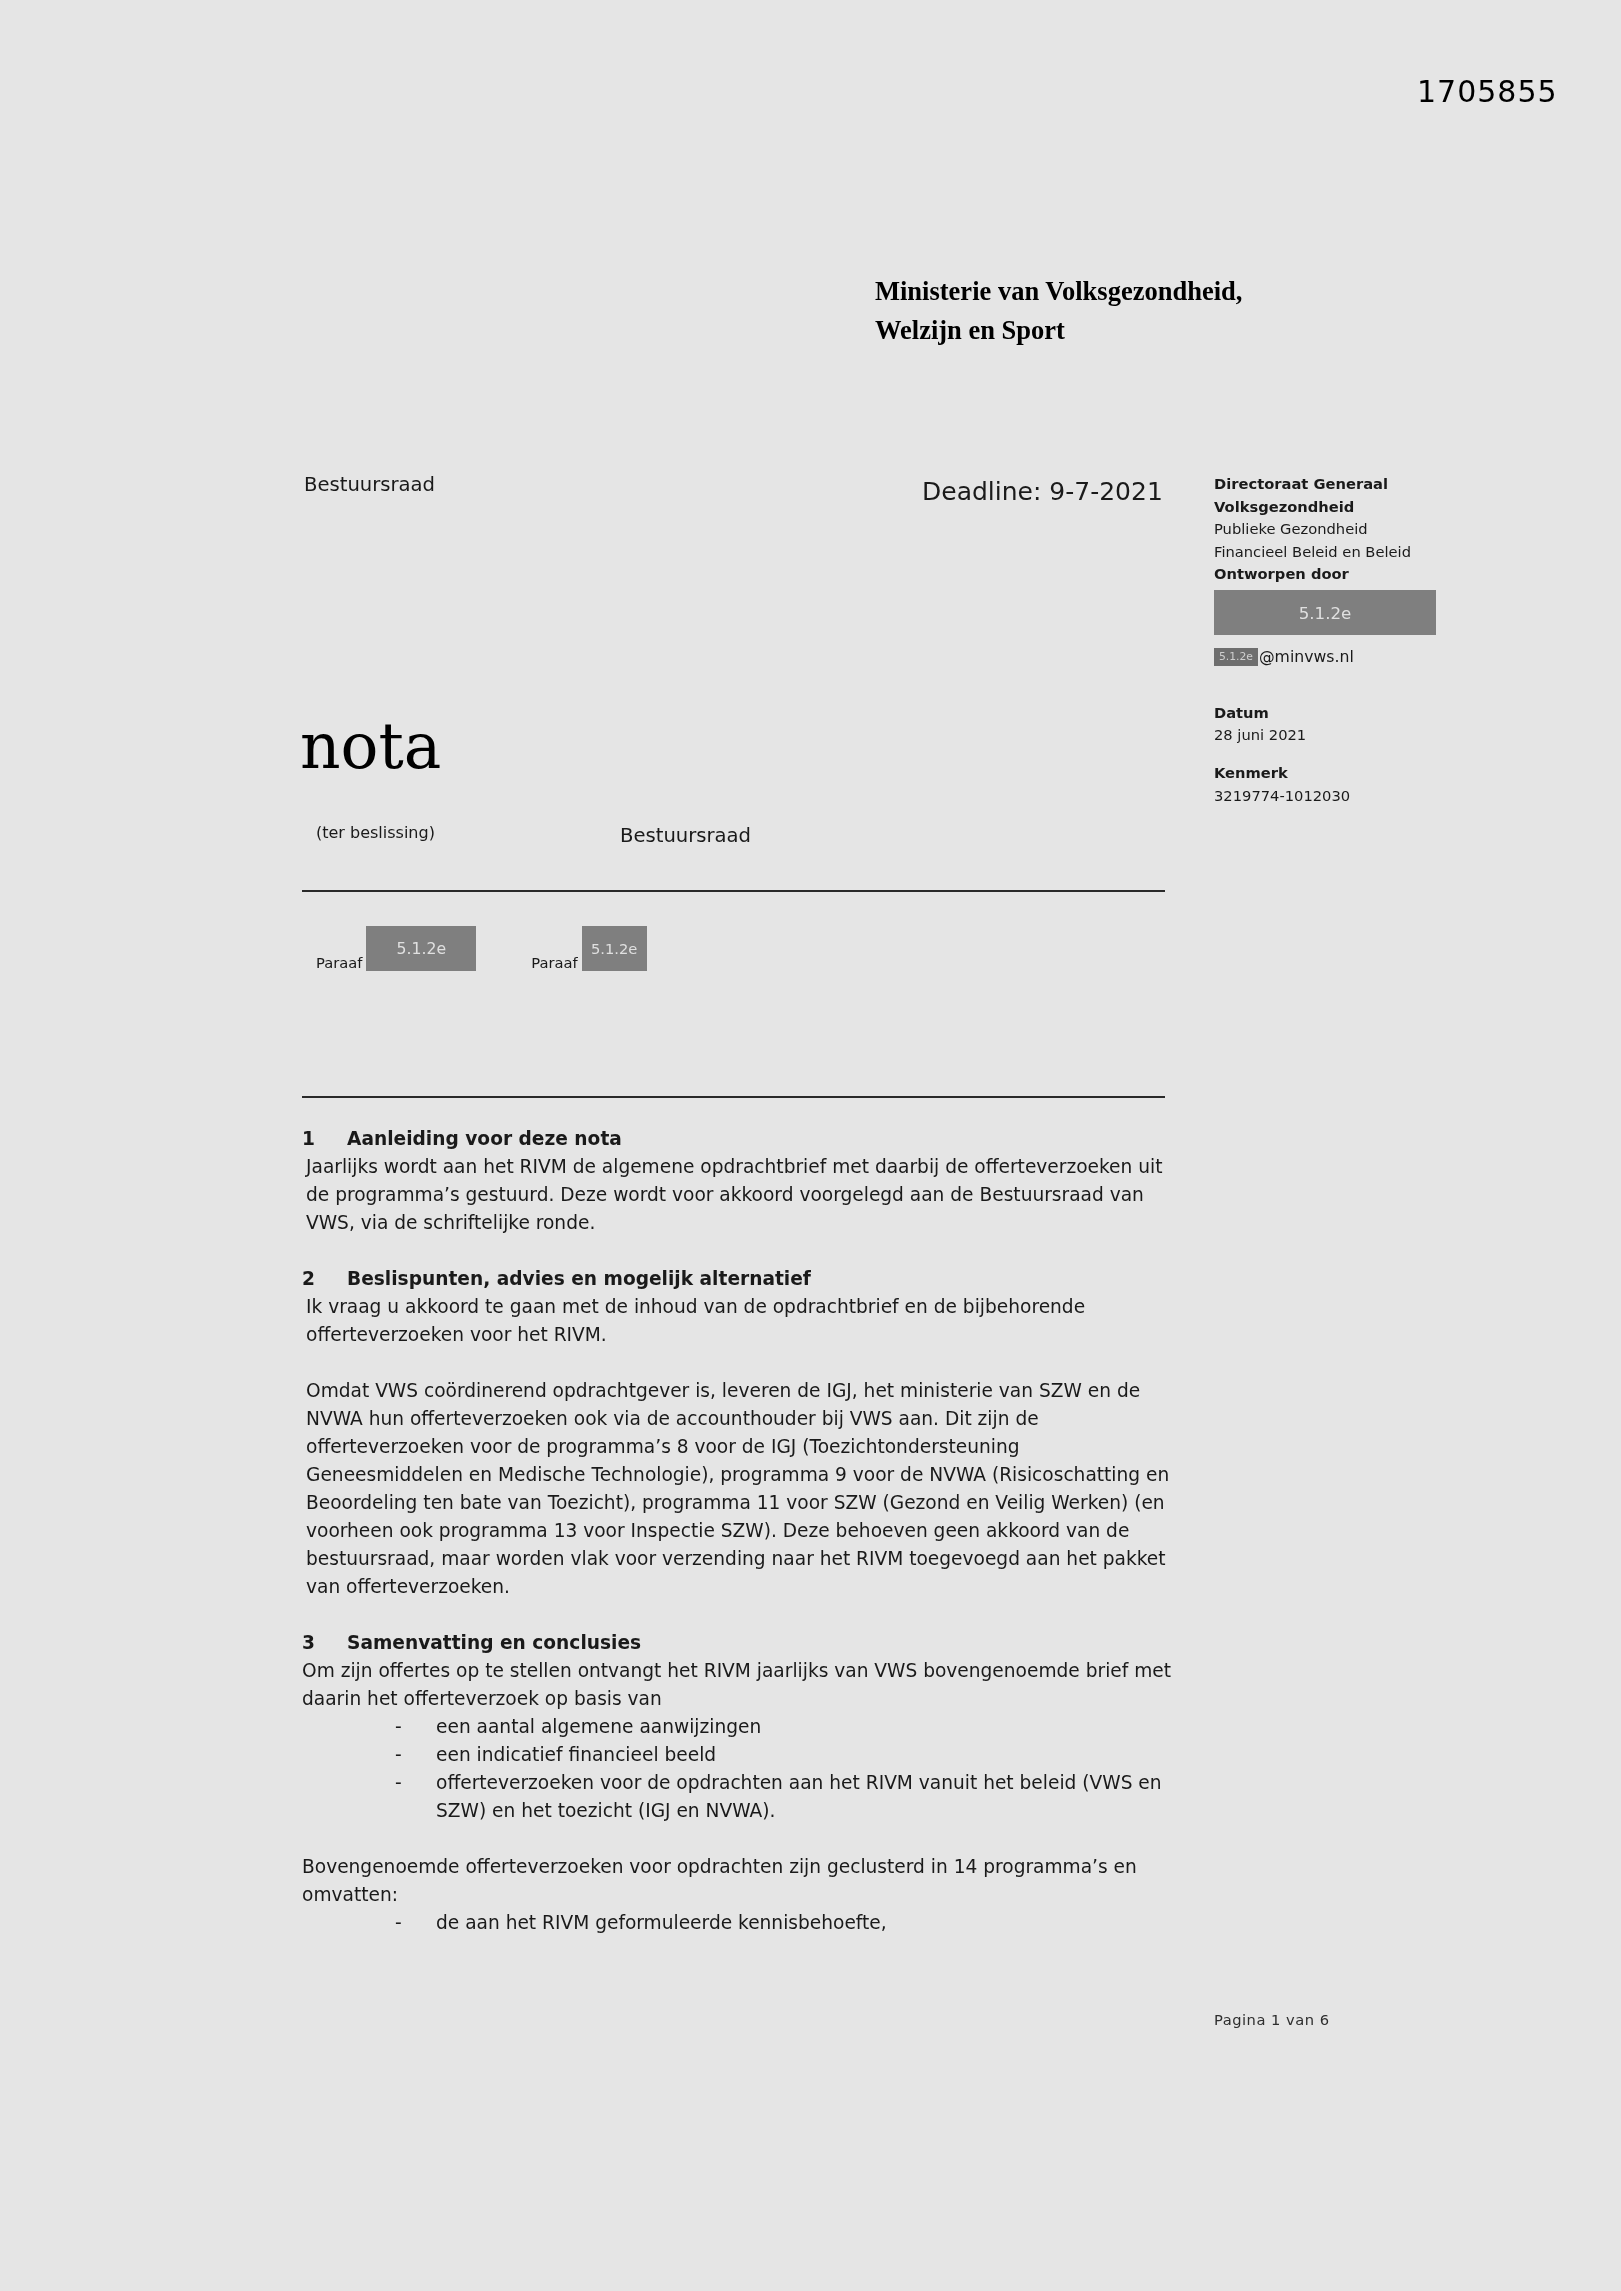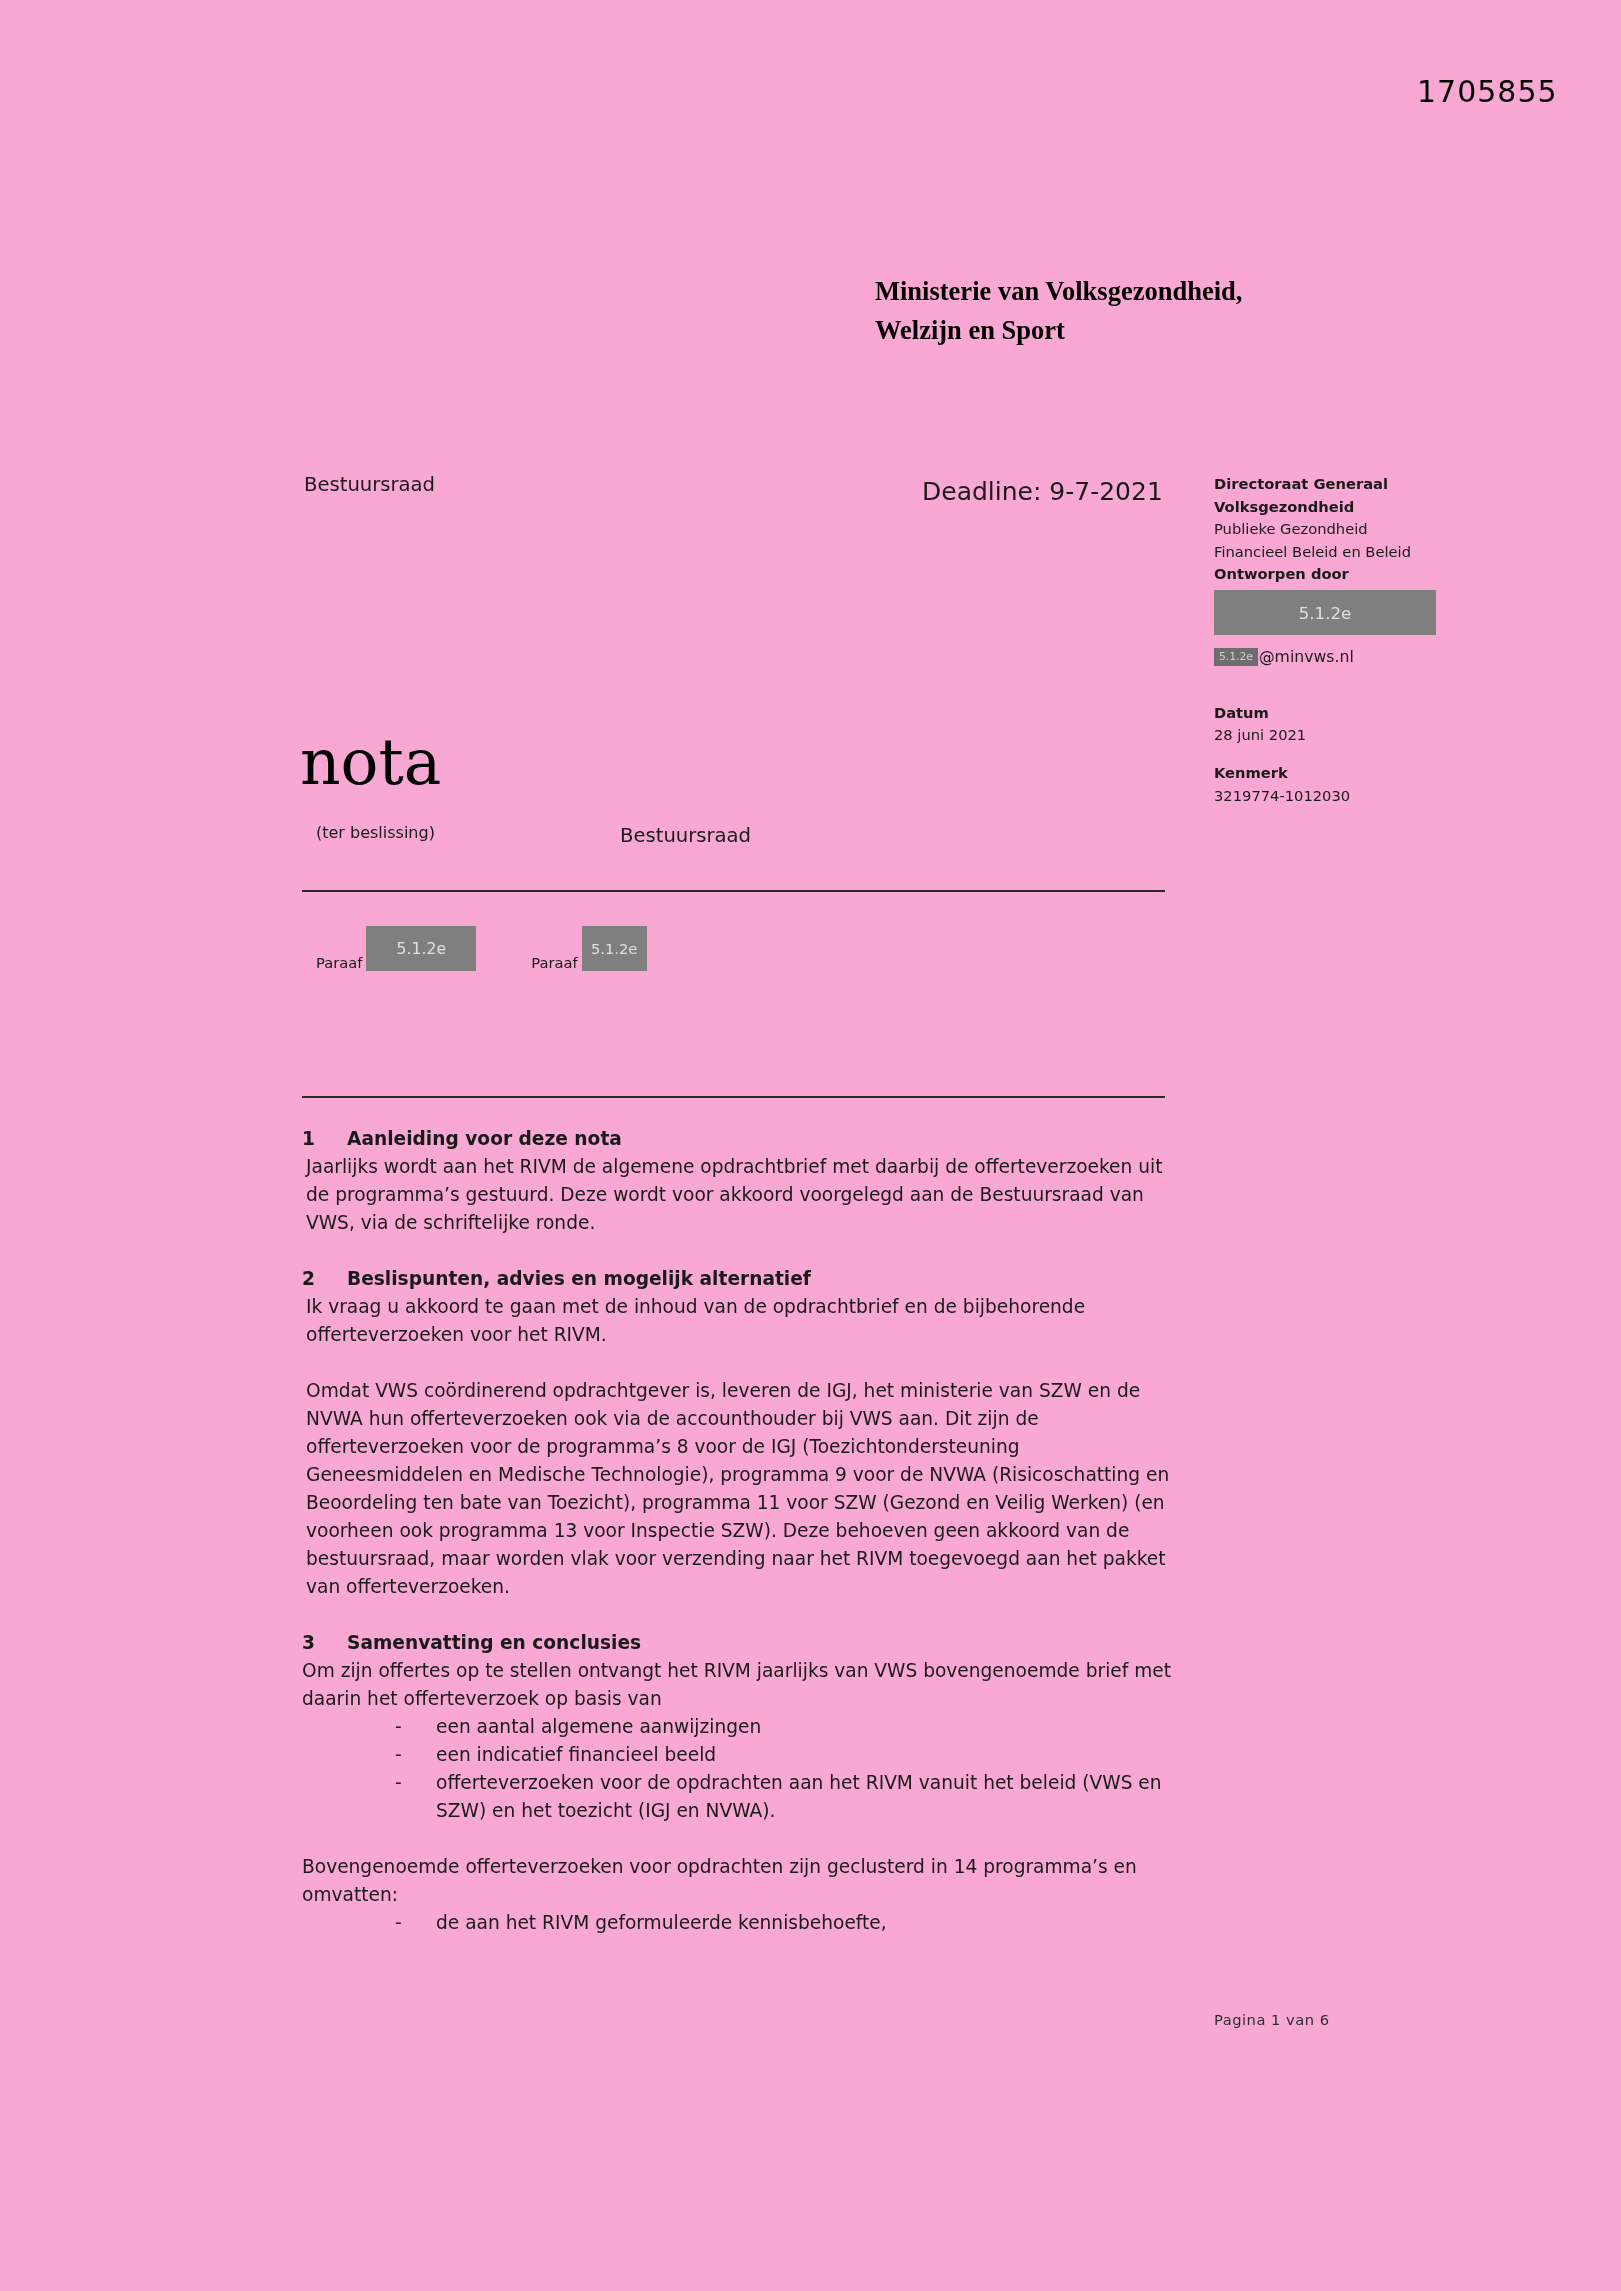--- a/index.html
+++ b/index.html
@@ -1,20 +1,20 @@
 <!DOCTYPE html>
 <html><head>
 <meta charset="utf-8">
 <style>
   * { margin:0; padding:0; box-sizing:border-box; }
   html, body { background:#ffffff; }
   .page {
     position:relative;
     width:1621px; height:2292px;
-    background:#f9a8d4;
+    background:#e5e5e5;
     font-family:"DejaVu Sans", sans-serif;
     color:#1a1a1a;
     overflow:hidden;
   }
 
   .doc-number {
     position:absolute; left:1417px; top:74px;
     font-size:30px; color:#000;
     letter-spacing:1px;
   }
@@ -50,21 +50,21 @@
   .email-line { margin-top:10.8px; font-size:15.7px; white-space:nowrap; }
   .redaction-chip {
     display:inline-block; background:#6e6e6e; color:#cfcfcf;
     font-size:10.8px; line-height:15.7px; padding:1px 4.9px;
     vertical-align:2px; margin-right:1px;
   }
   .sb-datum-label { margin-top:33px; font-weight:bold; }
   .sb-kenmerk-label { margin-top:15.7px; font-weight:bold; }
 
   .nota-title {
-    position:absolute; left:300px; top:728px;
+    position:absolute; left:300px; top:712px;
     font-family:"DejaVu Serif", serif;
     font-size:63px; font-weight:400; color:#000;
     line-height:69px;
   }
 
   .subtitle-left {
     position:absolute; left:316px; top:823px;
     font-size:16px;
   }
   .subtitle-right {

